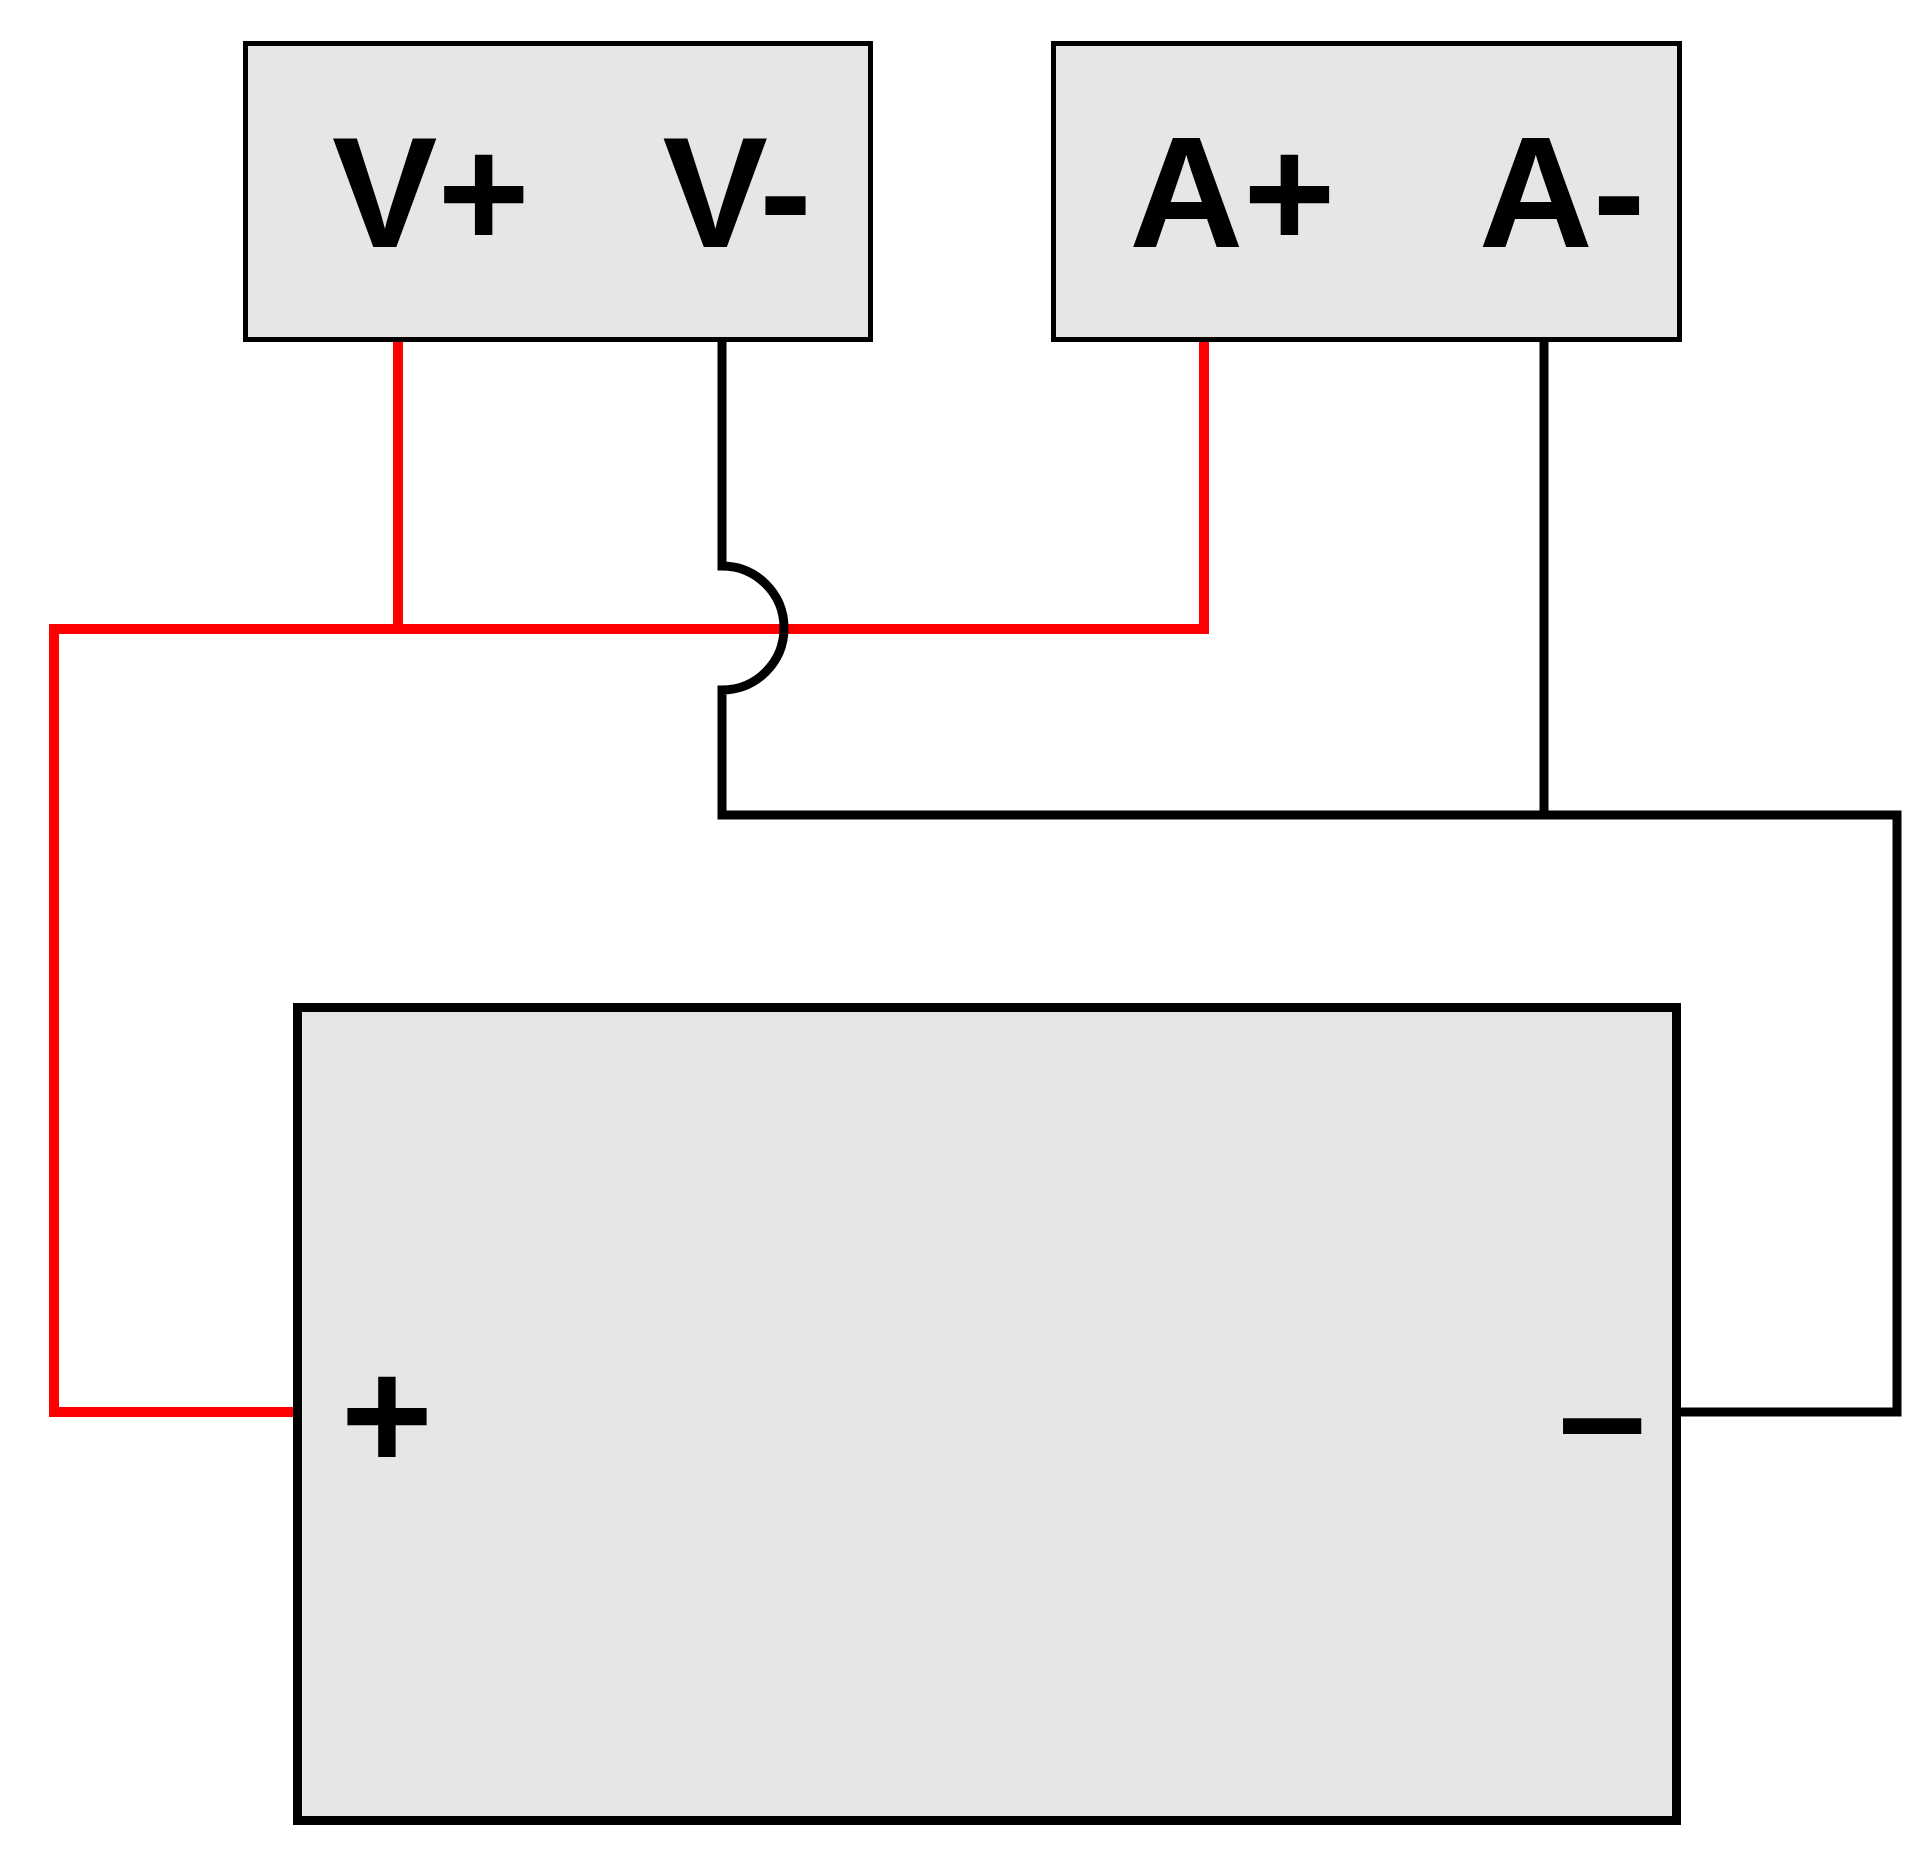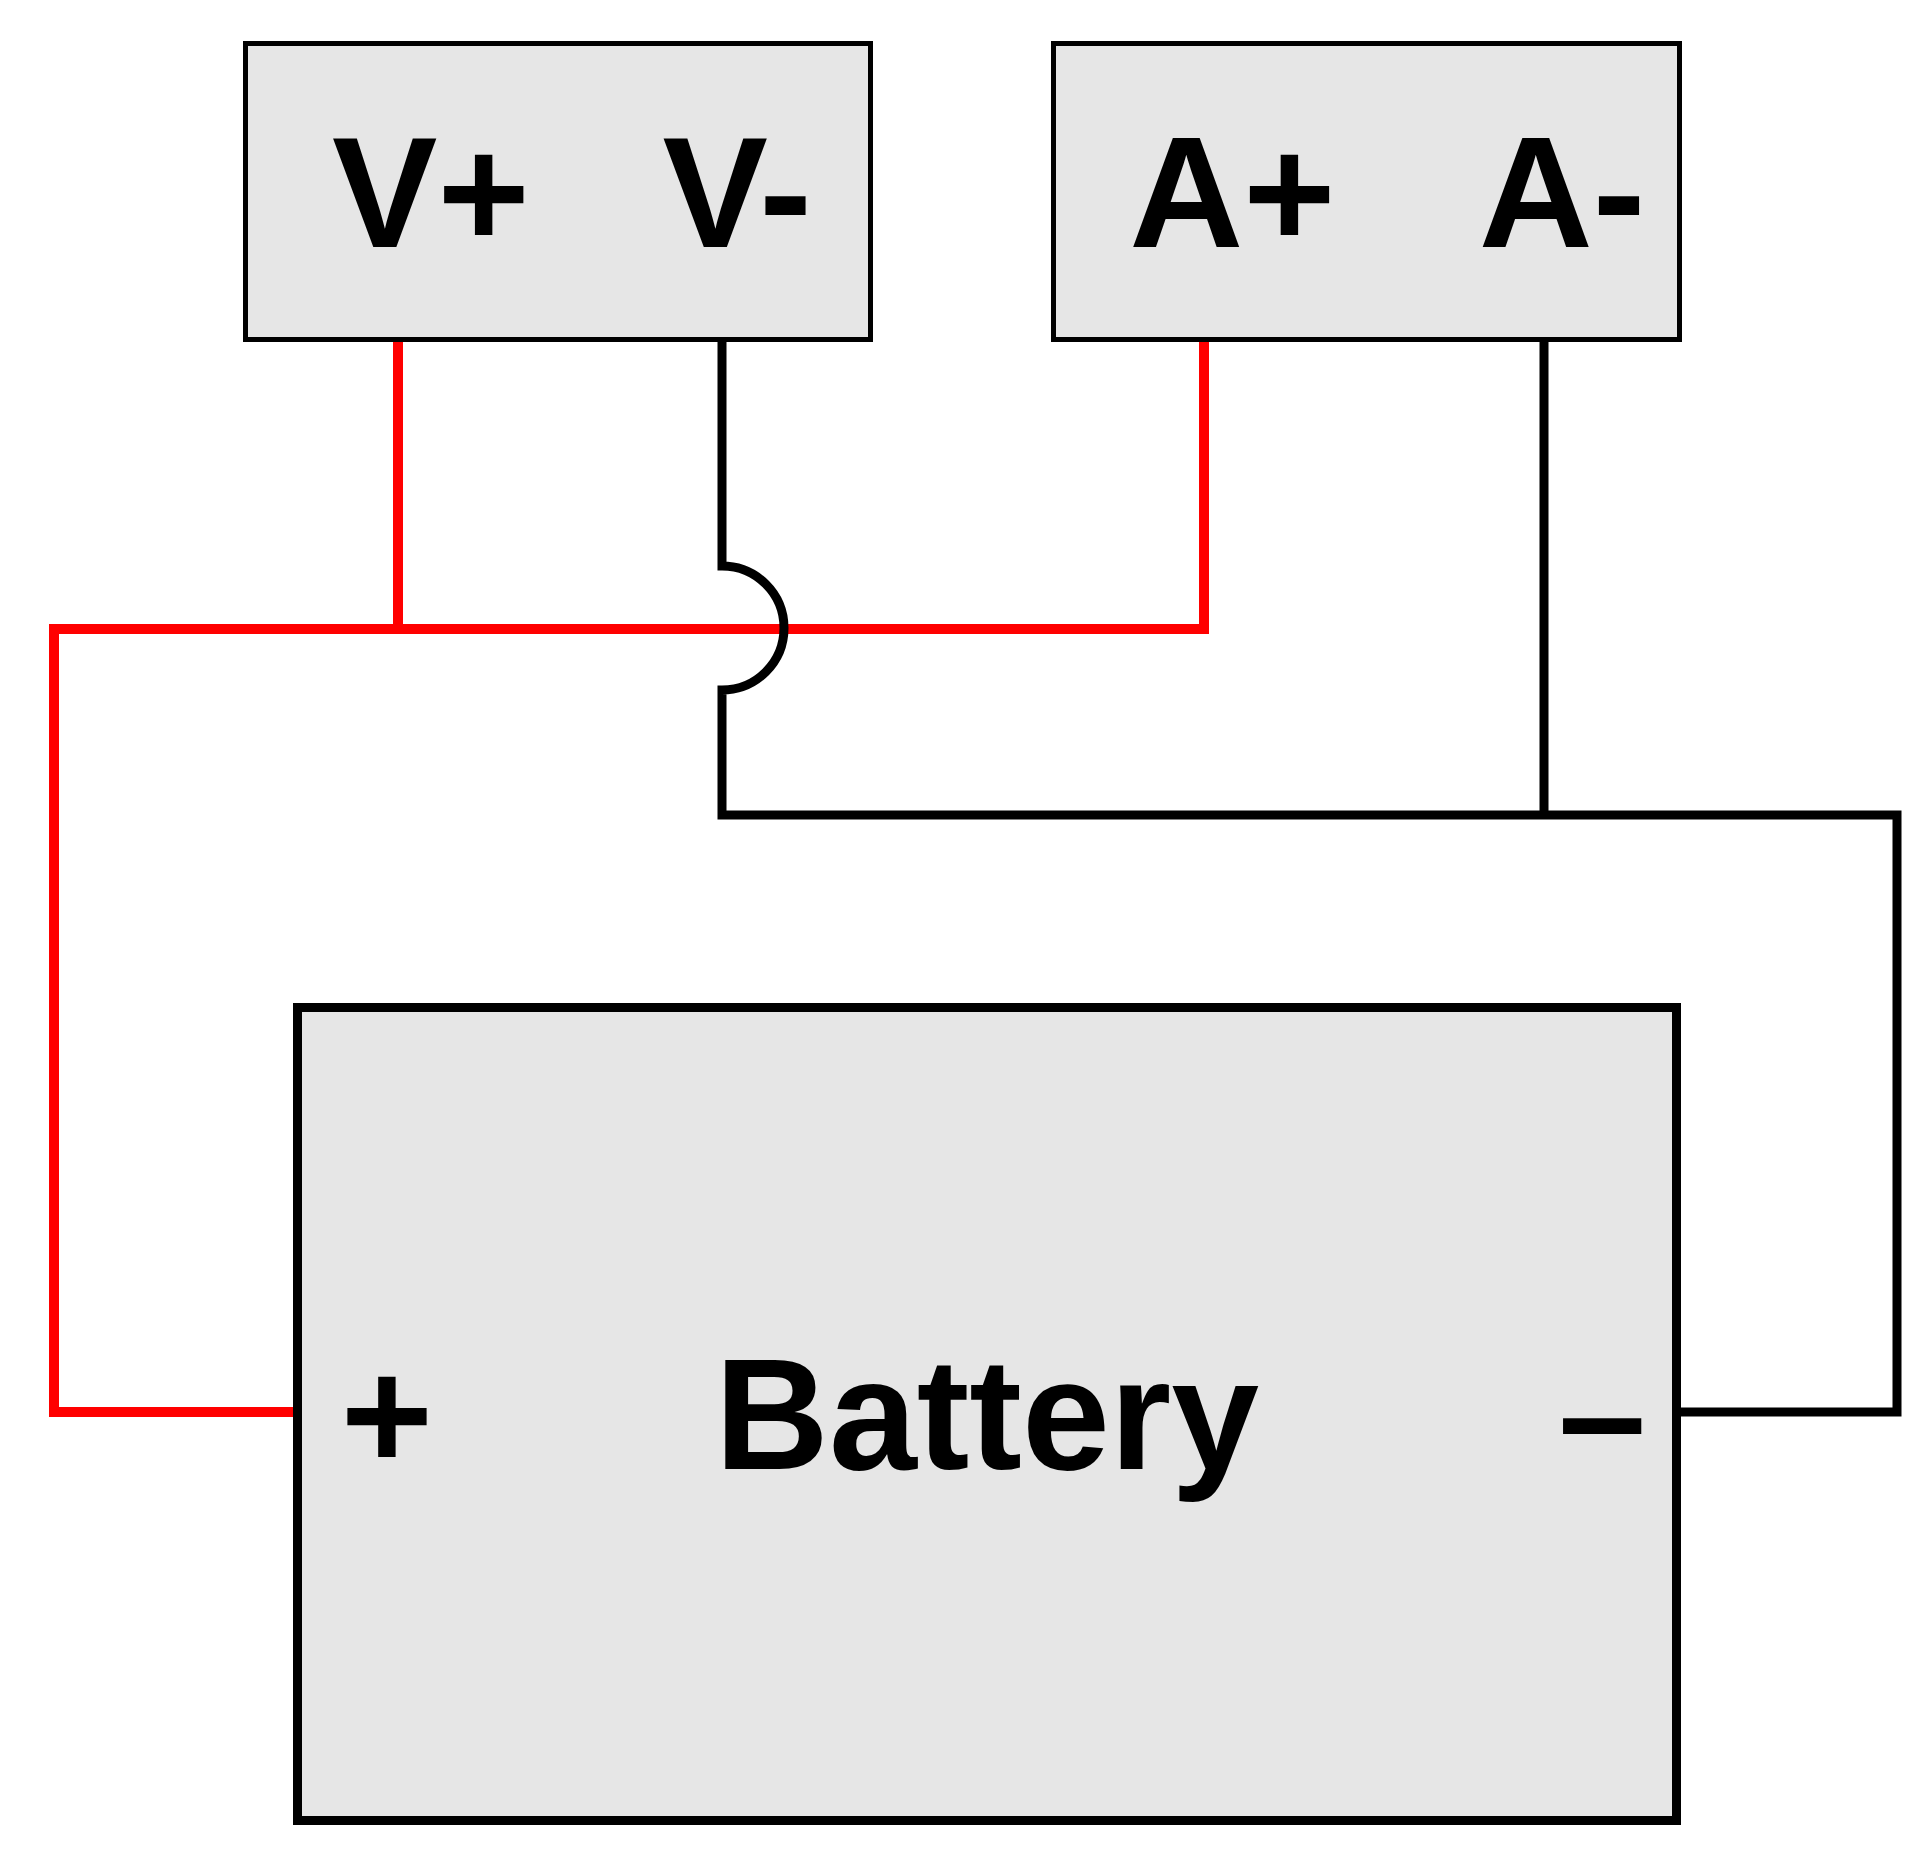--- a/index.html
+++ b/index.html
@@ -84,17 +84,16 @@
     <span class="terminal-label neg">V-</span>
   </div>
 
   <div class="component-box meter-a">
     <span class="terminal-label pos">A+</span>
     <span class="terminal-label neg">A-</span>
   </div>
 
   <div class="component-box battery">
     <span class="terminal-label pos">+</span>
-    <span class="terminal-label name">Battery</span>
     <span class="terminal-label neg">–</span>
   </div>
 
 </div>
 
 </body></html>

